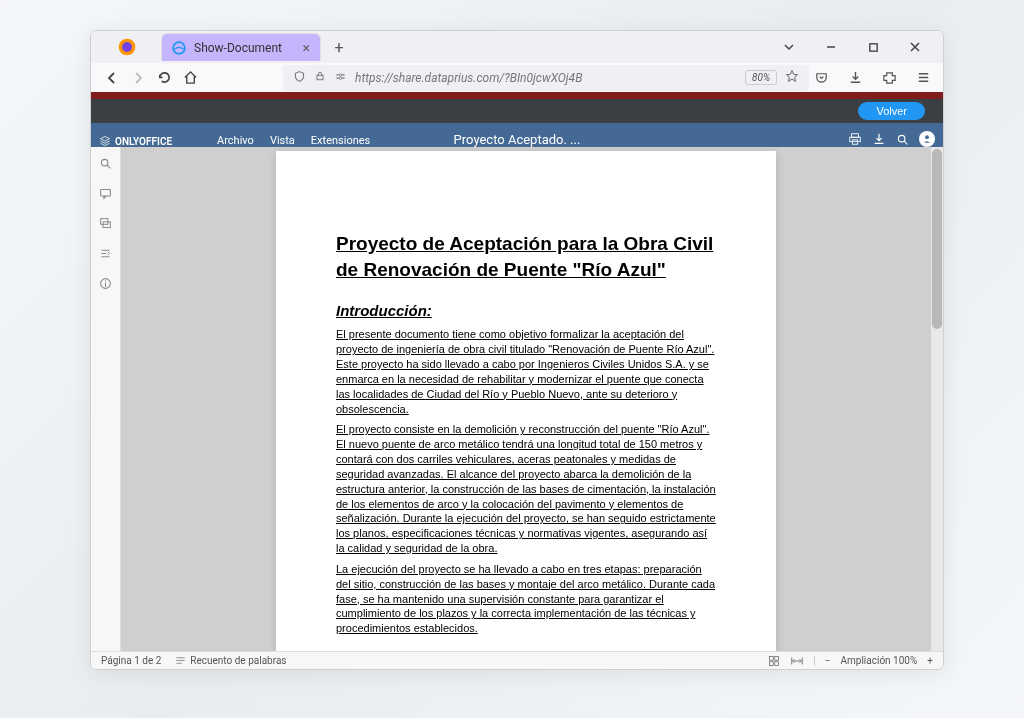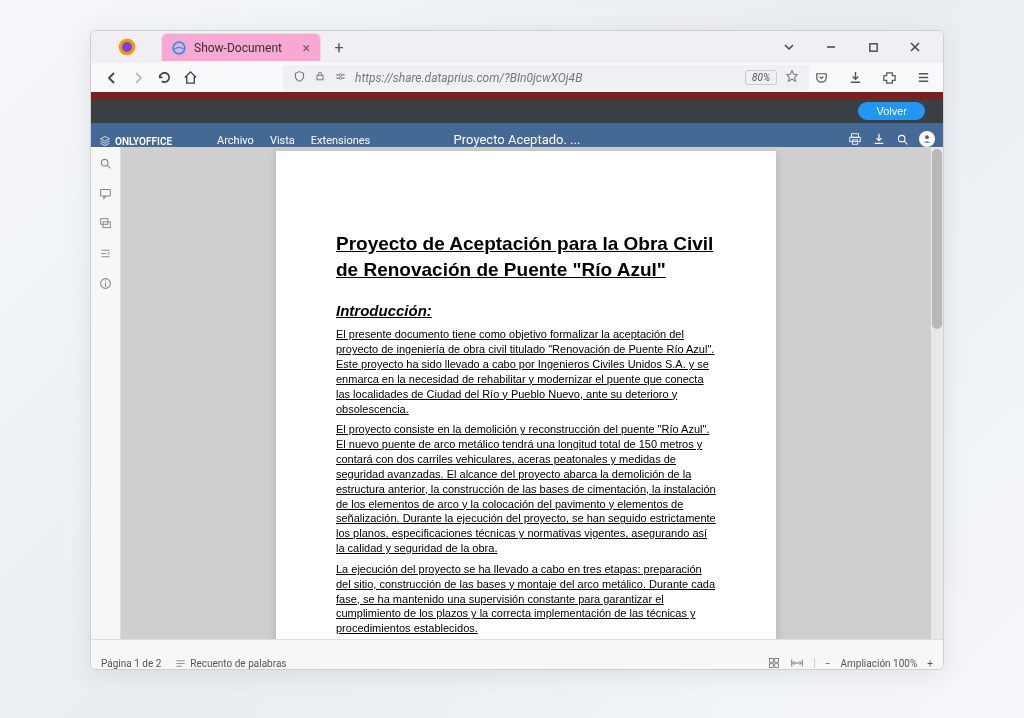--- a/index.html
+++ b/index.html
@@ -32,21 +32,21 @@
       display: flex;
       align-items: center;
       padding: 0 8px;
       gap: 6px;
     }
     .firefox-logo {
       width: 20px; height: 20px;
       margin: 0 18px;
     }
     .tab {
-      background: #f9a8d4;
+      background: #c4b5fd;
       border-radius: 6px 6px 0 0;
       height: 28px;
       padding: 0 10px;
       display: flex;
       align-items: center;
       gap: 8px;
       font-size: 12px;
       color: #333;
       min-width: 160px;
       border: 1px solid #e0e0e0;
@@ -261,25 +261,25 @@
     }
     .page h2.italic { font-style: italic; font-weight: bold; }
     .page p {
       font-size: 11px;
       line-height: 1.35;
       margin-bottom: 6px;
     }
     .underline { text-decoration: underline; }
     
     .status-bar {
-      height: 30px;
+      height: 18px;
       background: #f7f7f7;
       border-top: 1px solid #ddd;
       display: flex;
-      align-items: flex-end;
+      align-items: center;
       font-size: 10px;
       color: #555;
       padding: 0 10px;
       gap: 14px;
     }
     .status-bar .right { margin-left: auto; display: flex; gap: 10px; align-items: center;}
     .status-bar span { display: flex; align-items: center; gap: 4px;}
     .divider { width:1px; height:10px; background:#ccc; }
   </style>
 </head>

